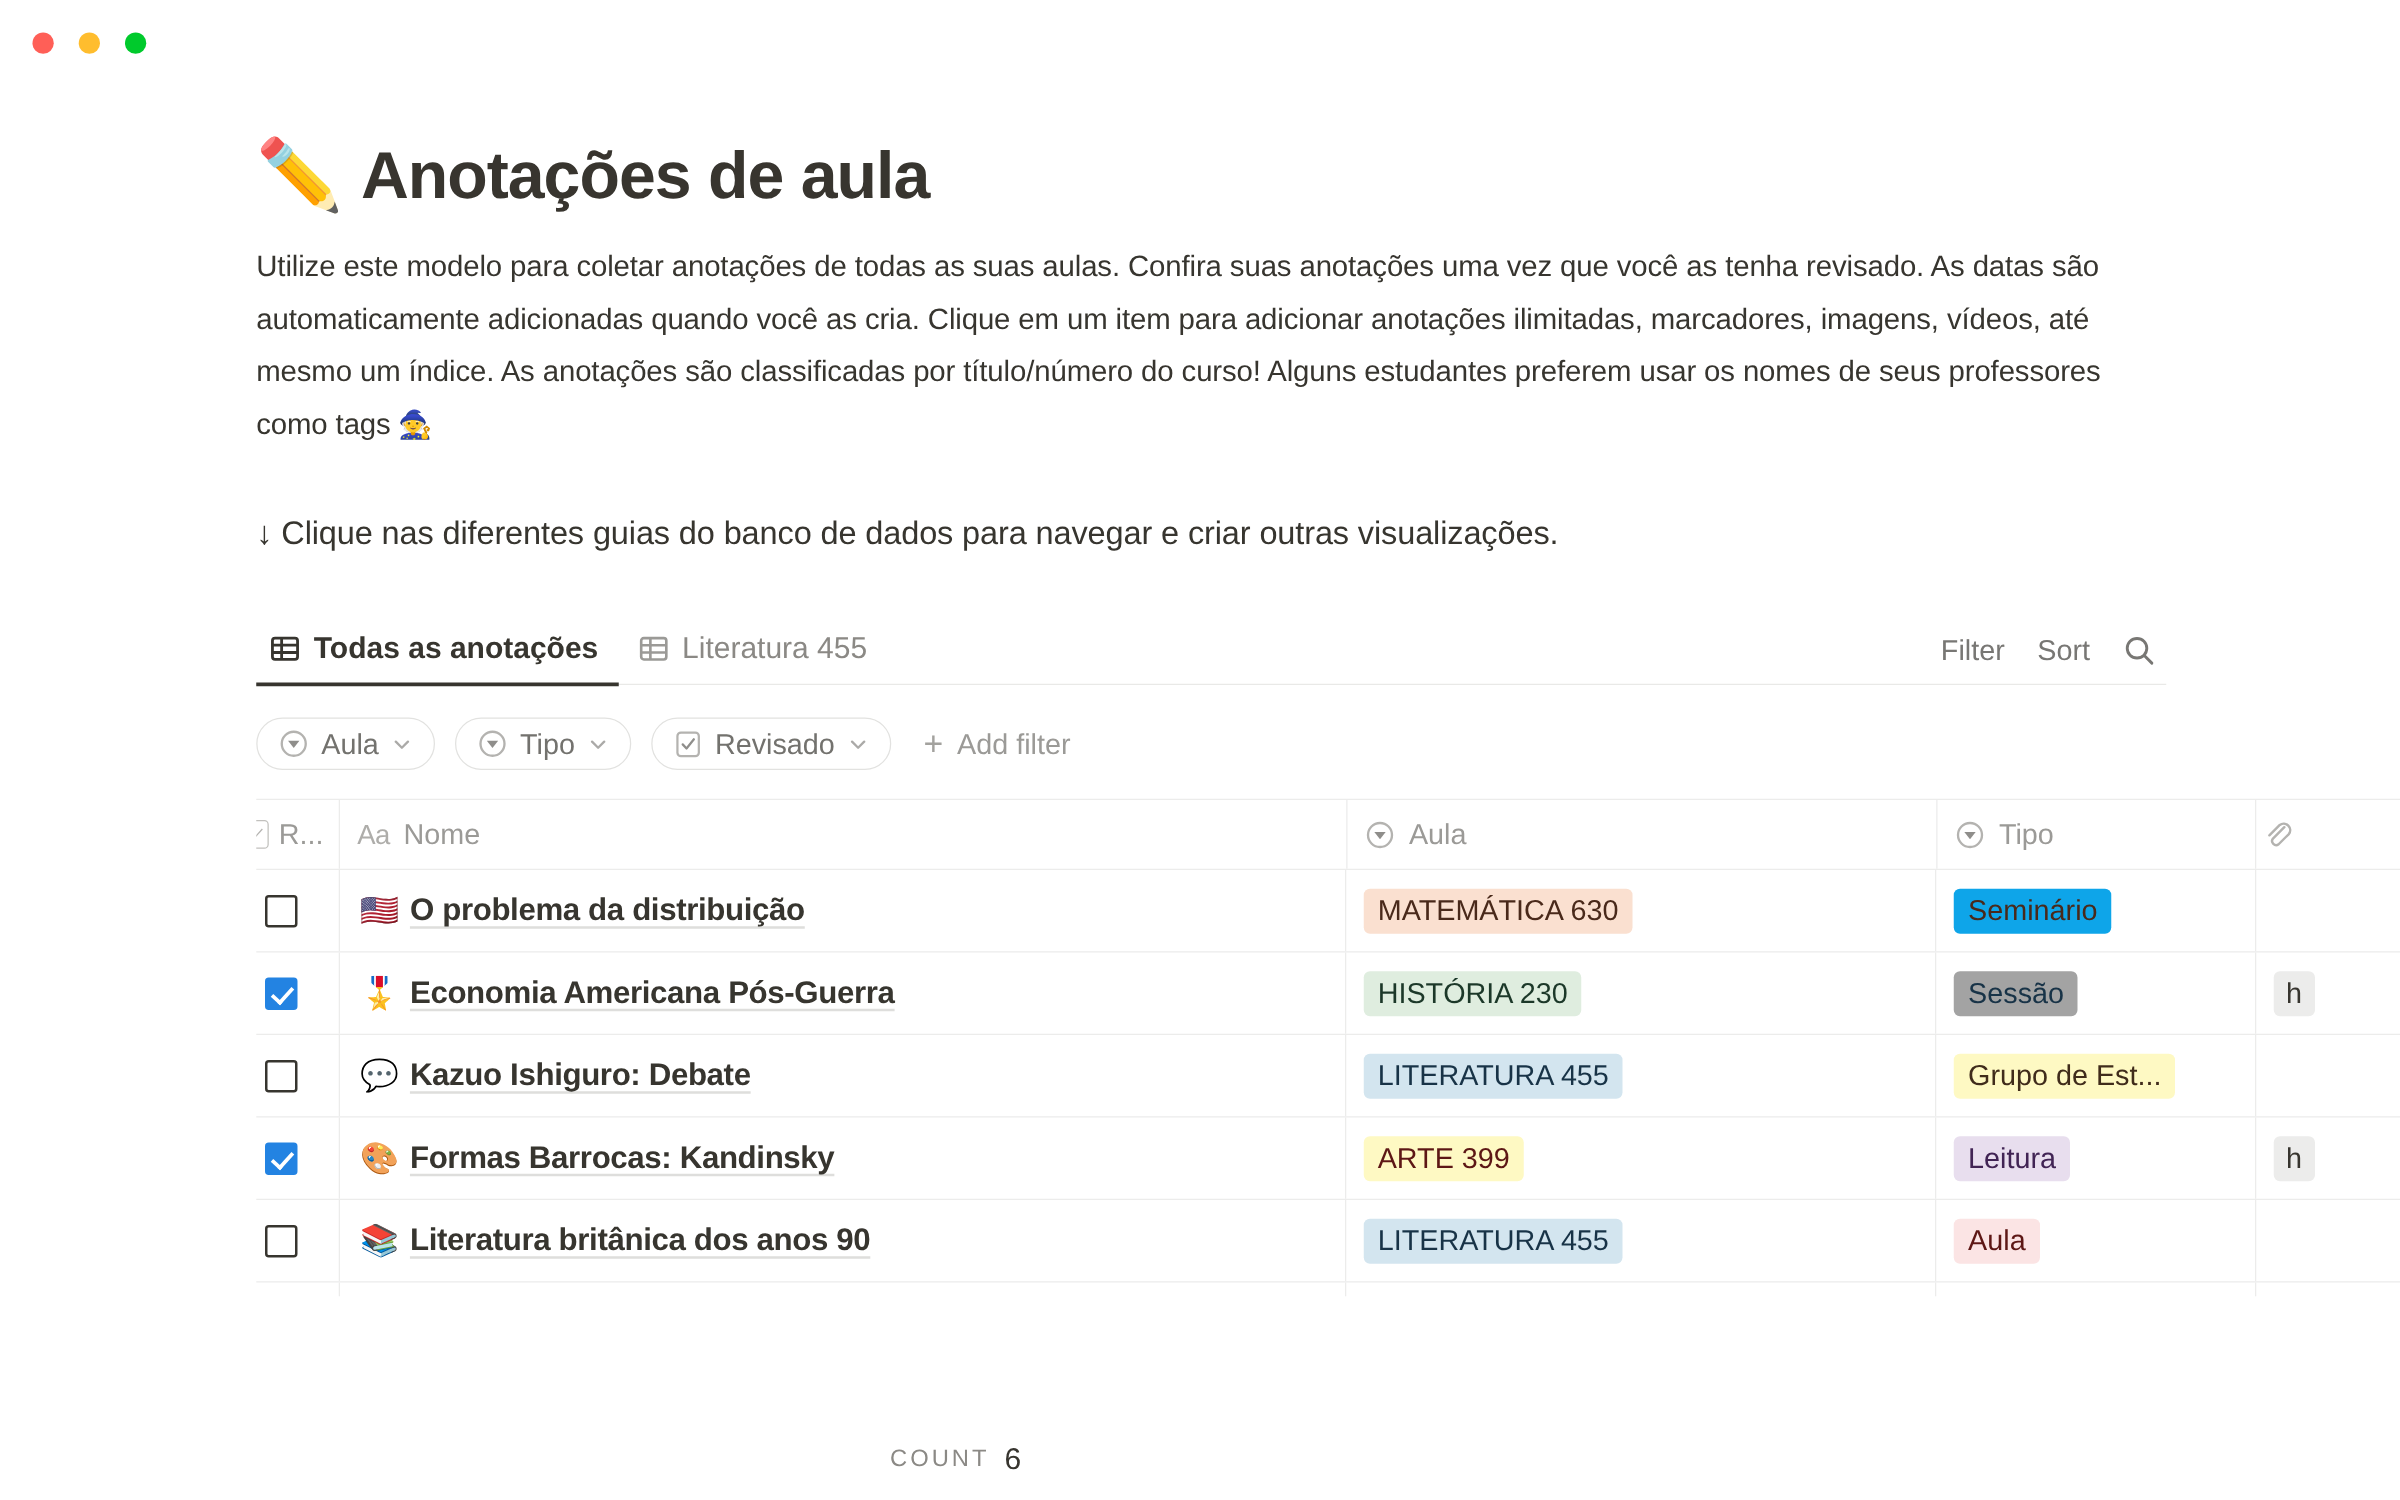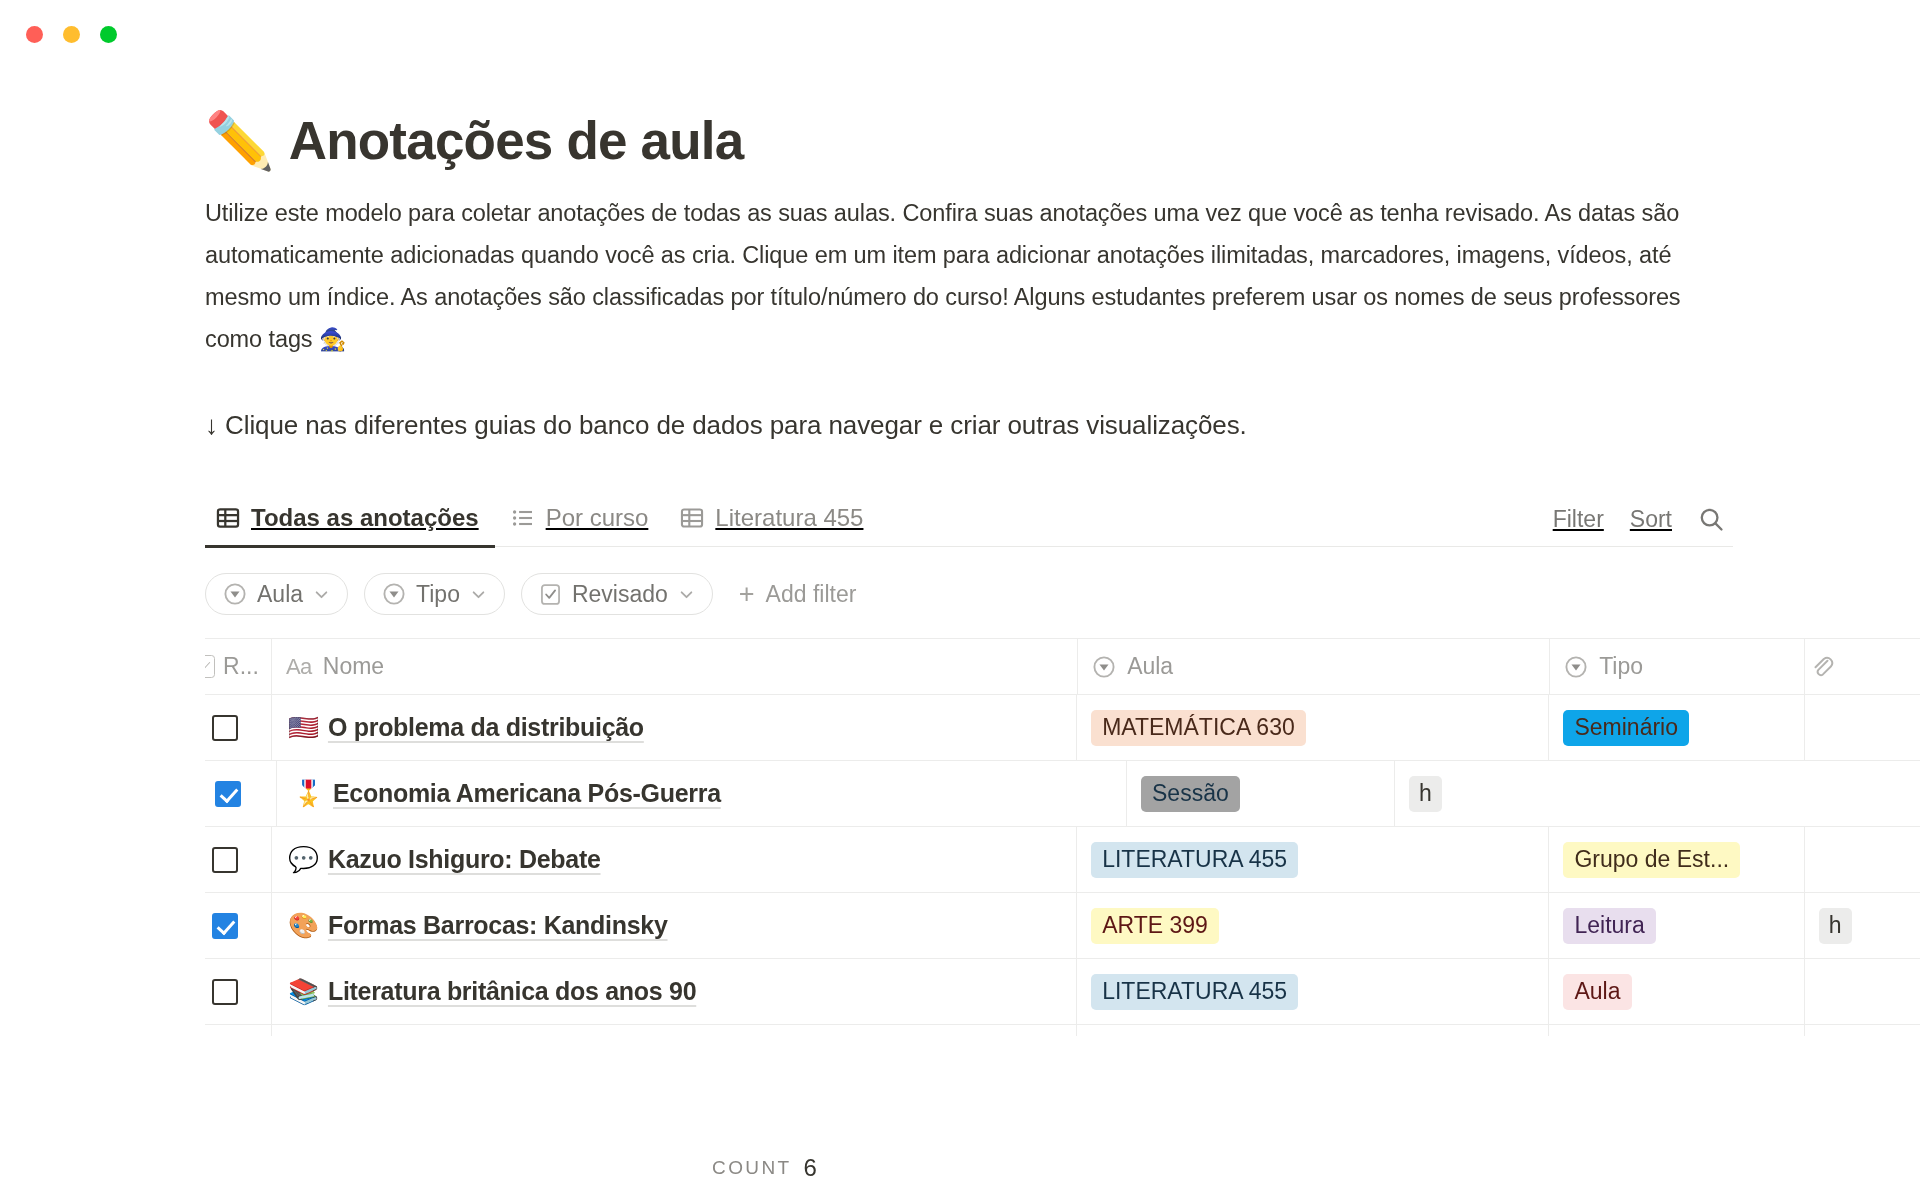--- a/index.html
+++ b/index.html
@@ -94,21 +94,20 @@
   .view-bar {
     margin-top: 46px;
     height: 56px;
     display: flex;
     align-items: flex-end;
     justify-content: space-between;
     border-bottom: 1.5px solid #e9e9e7;
     padding-bottom: 0;
     position: relative;
     width: 1528px;
-    text-decoration: underline;
   }
   .view-tabs {
     display: flex;
     align-items: flex-end;
     gap: 0;
     height: 56px;
   }
   .view-tab {
     display: flex;
     align-items: center;
@@ -378,33 +377,20 @@
             <svg width="24" height="24" viewBox="0 0 16 16" fill="none">
               <rect x="1.3" y="2.3" width="13.4" height="11.4" rx="1.4" stroke="#37352f" stroke-width="1.5"></rect>
               <line x1="1.3" y1="6.1" x2="14.7" y2="6.1" stroke="#37352f" stroke-width="1.5"></line>
               <line x1="1.3" y1="10" x2="14.7" y2="10" stroke="#37352f" stroke-width="1.5"></line>
               <line x1="6.2" y1="2.4" x2="6.2" y2="13.6" stroke="#37352f" stroke-width="1.5"></line>
             </svg>
           </span>
           <span>Todas as anotações</span>
         </div>
 
-        <div class="view-tab">
-          <span class="tab-icon">
-            <svg width="24" height="24" viewBox="0 0 16 16" fill="none">
-              <circle cx="2.4" cy="4" r="1.1" fill="#9b9a97"></circle>
-              <circle cx="2.4" cy="8" r="1.1" fill="#9b9a97"></circle>
-              <circle cx="2.4" cy="12" r="1.1" fill="#9b9a97"></circle>
-              <line x1="5.4" y1="4" x2="14" y2="4" stroke="#9b9a97" stroke-width="1.4"></line>
-              <line x1="5.4" y1="8" x2="14" y2="8" stroke="#9b9a97" stroke-width="1.4"></line>
-              <line x1="5.4" y1="12" x2="14" y2="12" stroke="#9b9a97" stroke-width="1.4"></line>
-            </svg>
-          </span>
-          <span>Por curso</span>
-        </div>
 
         <div class="view-tab">
           <span class="tab-icon">
             <svg width="24" height="24" viewBox="0 0 16 16" fill="none">
               <rect x="1.3" y="2.3" width="13.4" height="11.4" rx="1.4" stroke="#9b9a97" stroke-width="1.4"></rect>
               <line x1="1.3" y1="6.1" x2="14.7" y2="6.1" stroke="#9b9a97" stroke-width="1.4"></line>
               <line x1="1.3" y1="10" x2="14.7" y2="10" stroke="#9b9a97" stroke-width="1.4"></line>
               <line x1="6.2" y1="2.4" x2="6.2" y2="13.6" stroke="#9b9a97" stroke-width="1.4"></line>
             </svg>
           </span>
@@ -539,20 +525,23 @@
       <div class="t-row">
         <div class="t-cell c-check">
           <span class="cbox checked"></span>
         </div>
         <div class="t-cell c-name" style="padding:0;">
           <div class="name-wrap">
             <span class="row-emoji">🎖️</span>
             <span class="row-title">Economia Americana Pós-Guerra</span>
           </div>
         </div>
+        <div class="t-cell c-aula">
+          <span class="tag" style="background:#dfeddf;color:#1c3829;">HISTÓRIA 230</span>
+        </div>
         <div class="t-cell c-tipo">
           <span class="tag" style="background:#a3a3a3;color:#183347;">Sessão</span>
         </div>
         <div class="t-cell c-file" style="padding-left:14px;">
           <span class="file-tag">h</span>
         </div>
       </div>
 
       <div class="t-row">
         <div class="t-cell c-check">

